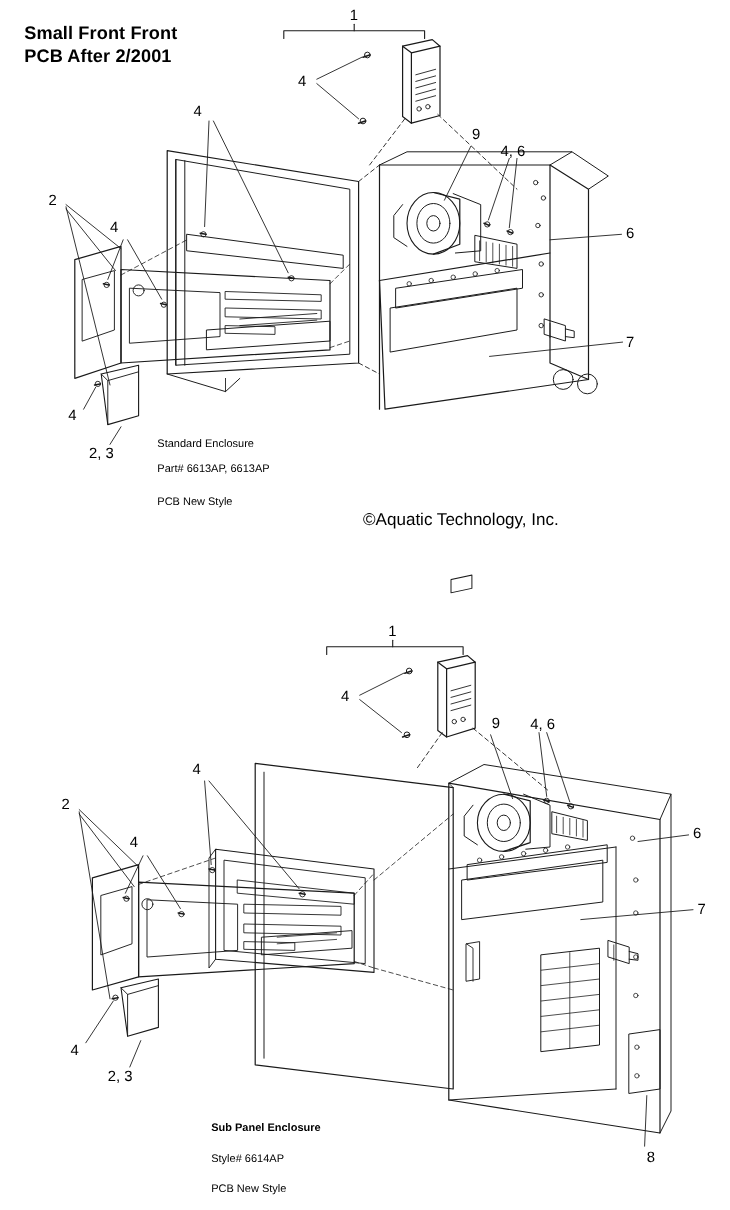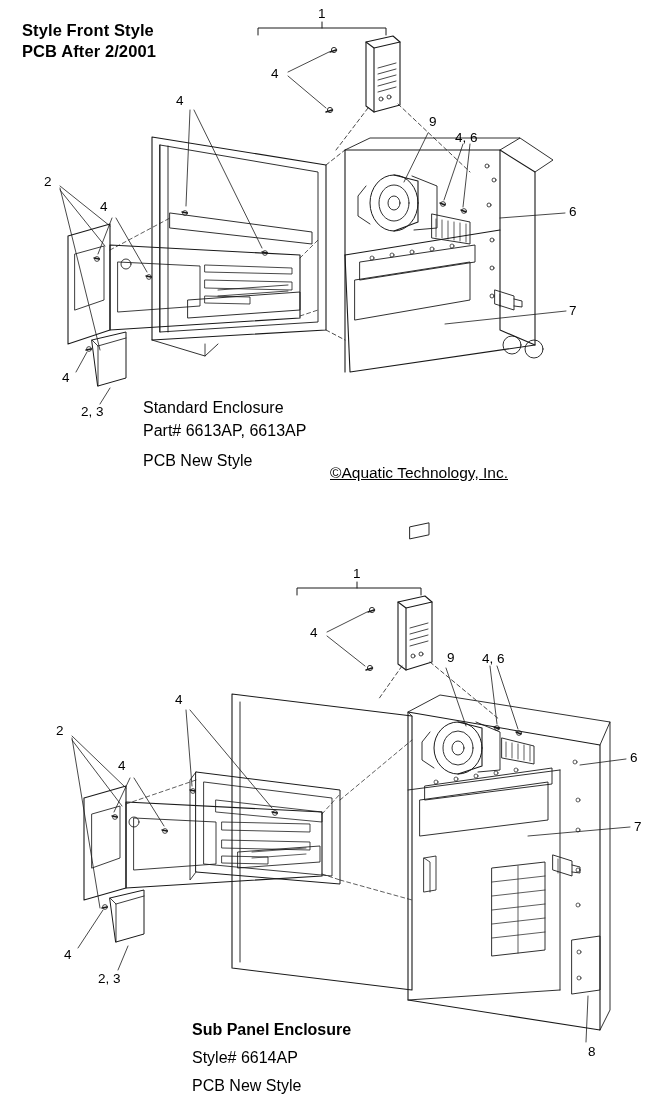--- a/index.html
+++ b/index.html
@@ -31,26 +31,25 @@
     position: absolute;
     white-space: pre;
     line-height: 1.22;
   }
   .title {
     font-size: 16.5px;
     font-weight: bold;
     letter-spacing: 0.1px;
   }
   .caption {
-    font-size: 16px;
+    font-size: 10px;
     font-weight: normal;
   }
   .copyright {
     font-size: 15.5px;
-    text-decoration: underline;
   }
   .callout {
     font-size: 13.5px;
   }
 </style>
 </head>
 <body>
 
 <div class="page">
 
@@ -311,21 +310,21 @@
       <path d="M118 970 L128 946" stroke-width="0.8"></path>
 
       <path d="M126 804 L196 780" stroke-width="0.7" stroke-dasharray="4,3"></path>
       <path d="M322 814 L340 794" stroke-width="0.7" stroke-dasharray="4,3"></path>
       <path d="M322 874 L340 880" stroke-width="0.7" stroke-dasharray="4,3"></path>
       <path d="M340 800 L412 740" stroke-width="0.7" stroke-dasharray="4,3"></path>
       <path d="M340 880 L412 900" stroke-width="0.7" stroke-dasharray="4,3"></path>
     </g>
   </svg>
 
-  <div class="txt title" style="left:22px; top:20px;">Style Front Style</div>
+  <div class="txt title" style="left:22px; top:20px;">Small Front Front</div>
   <div class="txt title" style="left:22px; top:41px;">PCB After 2/2001</div>
 
   <div class="txt callout" style="left:318px; top:6px;">1</div>
   <div class="txt callout" style="left:271px; top:66px;">4</div>
   <div class="txt callout" style="left:176px; top:93px;">4</div>
   <div class="txt callout" style="left:429px; top:114px;">9</div>
   <div class="txt callout" style="left:455px; top:130px;">4, 6</div>
   <div class="txt callout" style="left:44px;  top:174px;">2</div>
   <div class="txt callout" style="left:100px; top:199px;">4</div>
   <div class="txt callout" style="left:569px; top:204px;">6</div>

